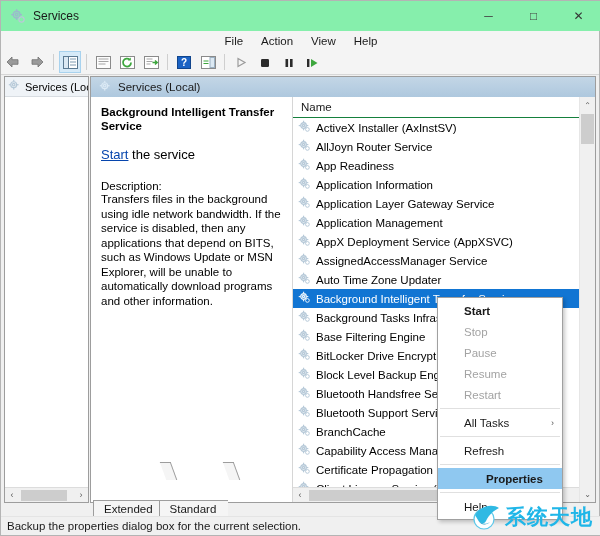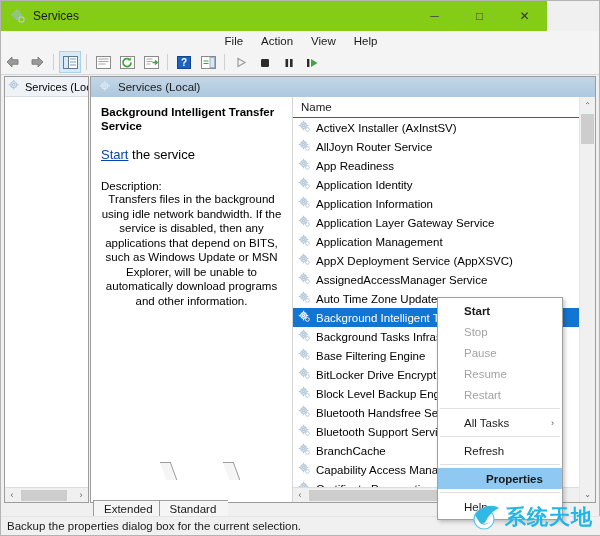--- a/index.html
+++ b/index.html
@@ -10,22 +10,22 @@
   }
   #app{
     position:relative;width:600px;height:536px;
     box-sizing:border-box;
     border:1px solid #b4b4b4;
     background:#f0f0f0;
   }
 
   
   .titlebar{
-    position:absolute;left:0;top:0;width:546px;height:30px;
-    background:#84cc16;display:flex;align-items:center;
+    position:absolute;left:0;top:0;width:600px;height:30px;
+    background:#86efac;display:flex;align-items:center;
   }
   .title-icon{width:16px;height:16px;margin-left:9px;margin-right:7px;position:relative;}
   .title-text{font-size:12px;color:#1a1a1a;}
   .win-btns{margin-left:auto;display:flex;height:30px;}
   .win-btn{width:45px;height:30px;display:flex;align-items:center;justify-content:center;color:#444;font-size:12px;}
   .win-btn.close{color:#333;}
 
   
   .menubar{
     position:absolute;left:0;top:30px;width:598px;height:19px;
@@ -84,21 +84,21 @@
   
   .detail{
     width:202px;box-sizing:border-box;
     padding:8px 10px 0 10px;background:#fff;
     border-right:1px solid #d6d6d6;position:relative;
   }
   .detail-title{font-weight:bold;font-size:11.5px;line-height:14px;margin-bottom:14px;}
   .detail-link{color:#0645ad;text-decoration:underline;cursor:pointer;}
   .detail-action{font-size:13px;margin-bottom:18px;}
   .detail-desc-label{font-size:11.5px;}
-  .detail-desc{font-size:11.5px;line-height:14.5px;text-align:center;}
+  .detail-desc{font-size:11.5px;line-height:14.5px;}
 
   
   .listcol{flex:1;position:relative;background:#fff;overflow:hidden;}
   .list-head{
     height:20px;background:#fff;border-bottom:1px solid #15803d;
     display:flex;align-items:center;
   }
   .list-head .col{padding-left:8px;font-size:11.5px;color:#1a1a1a;}
   .rows{position:absolute;left:0;top:21px;right:0;bottom:0;}
   .row{
@@ -410,36 +410,20 @@
                     <circle cx="6.8" cy="6.8" r="1.4"></circle>
                   </g>
                   <g fill="#b6c9d8">
                     <rect x="6.1" y="0.9" width="1.5" height="2.2"></rect>
                     <rect x="6.1" y="10.5" width="1.5" height="2.2"></rect>
                     <rect x="0.9" y="6.1" width="2.2" height="1.5"></rect>
                     <rect x="10.5" y="6.1" width="2.2" height="1.5"></rect>
                   </g>
                   <circle cx="11.6" cy="11.6" r="2.3" fill="none" stroke="#b6c9d8" stroke-width="1.2"></circle>
                 </svg></span>
-              <span>Application Identity</span>
-            </div>
-            <div class="row">
-              <span class="gear"><svg width="13" height="13" viewBox="0 0 16 16">
-                  <g fill="none" stroke="#b6c9d8" stroke-width="1.6">
-                    <circle cx="6.8" cy="6.8" r="3.4"></circle>
-                    <circle cx="6.8" cy="6.8" r="1.4"></circle>
-                  </g>
-                  <g fill="#b6c9d8">
-                    <rect x="6.1" y="0.9" width="1.5" height="2.2"></rect>
-                    <rect x="6.1" y="10.5" width="1.5" height="2.2"></rect>
-                    <rect x="0.9" y="6.1" width="2.2" height="1.5"></rect>
-                    <rect x="10.5" y="6.1" width="2.2" height="1.5"></rect>
-                  </g>
-                  <circle cx="11.6" cy="11.6" r="2.3" fill="none" stroke="#b6c9d8" stroke-width="1.2"></circle>
-                </svg></span>
               <span>Application Information</span>
             </div>
             <div class="row">
               <span class="gear"><svg width="13" height="13" viewBox="0 0 16 16">
                   <g fill="none" stroke="#b6c9d8" stroke-width="1.6">
                     <circle cx="6.8" cy="6.8" r="3.4"></circle>
                     <circle cx="6.8" cy="6.8" r="1.4"></circle>
                   </g>
                   <g fill="#b6c9d8">
                     <rect x="6.1" y="0.9" width="1.5" height="2.2"></rect>

